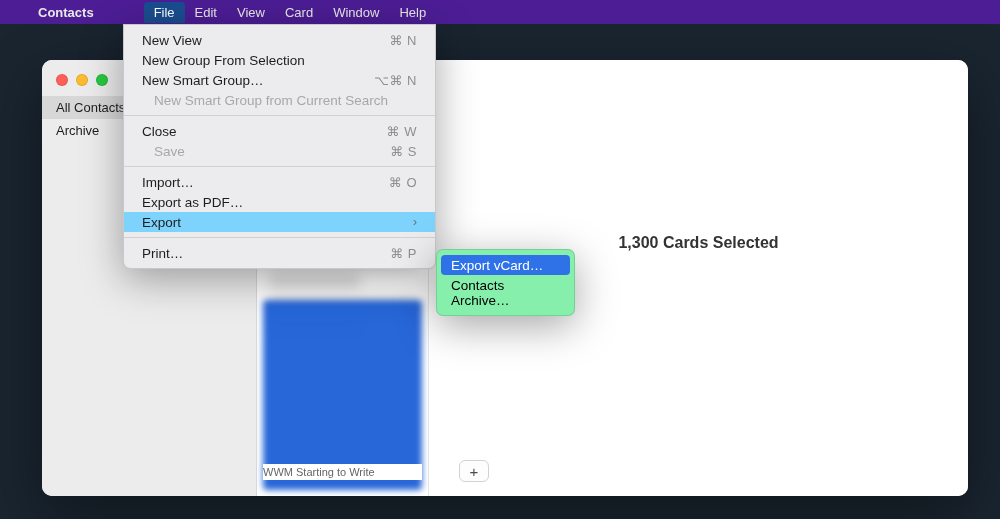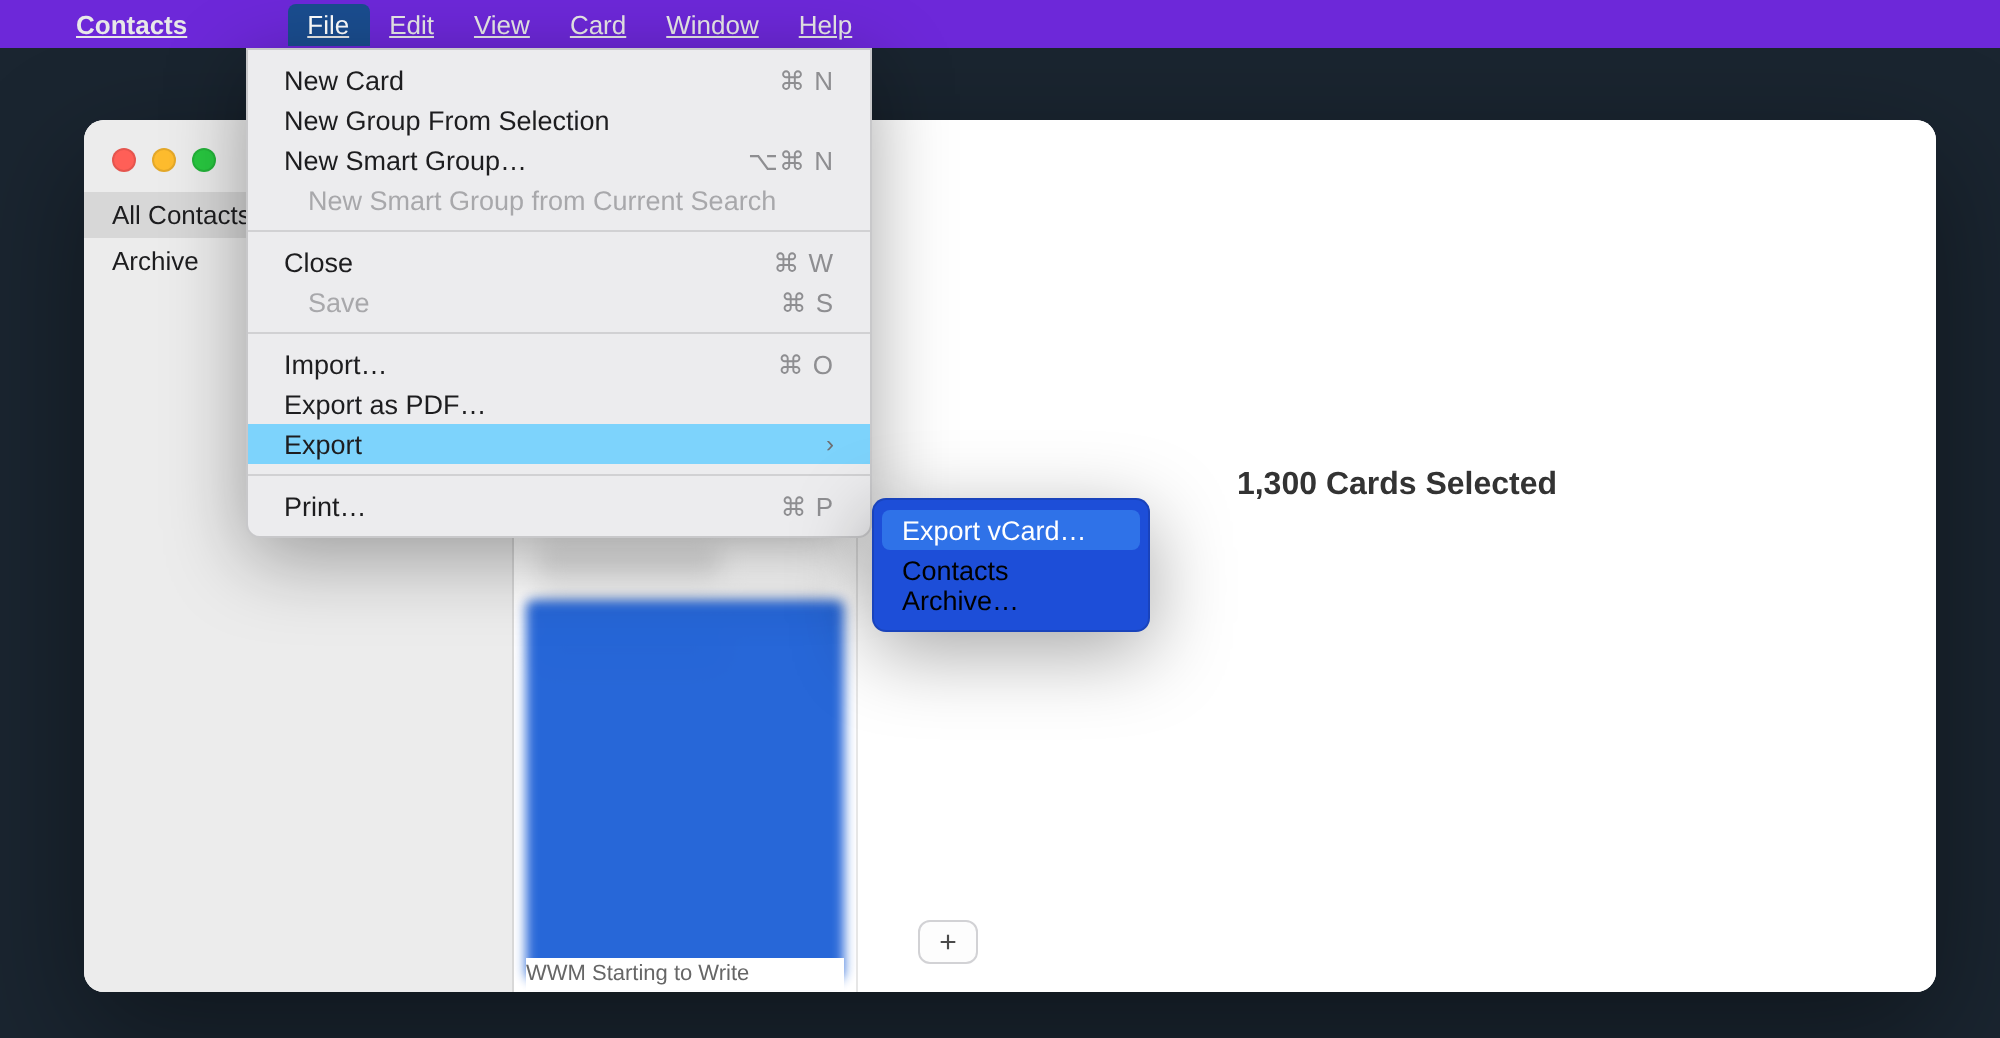--- a/index.html
+++ b/index.html
@@ -8,30 +8,29 @@
       width: 1000px;
       height: 519px;
       background: #1a2530;
       overflow: hidden;
       position: relative;
     }
 
     
     .menubar {
       height: 24px;
-      background: #6d28d9;
+      background: #4c1d95;
       display: flex;
       align-items: center;
       padding: 0 14px;
       gap: 0;
       color: #e8e8e8;
       font-size: 13px;
       position: relative;
       z-index: 100;
-      text-decoration: underline;
     }
     .menubar .apple {
       font-size: 14px;
       margin-right: 14px;
     }
     .menubar .item {
       padding: 3px 10px;
       cursor: default;
     }
     .menubar .item.app { font-weight: 600; }
@@ -69,21 +68,21 @@
     .dropdown .shortcut { color: #8e8e91; font-size: 13px; letter-spacing: 0.5px; }
     .dropdown .sep { height: 1px; background: #d1d1d3; margin: 5px 0; }
     .dropdown .chevron { color: #6e6e71; font-size: 12px; }
 
     
     .submenu {
       position: absolute;
       top: 249px;
       left: 436px;
       width: 139px;
-      background: #1d4ed8;
+      background: #86efac;
       border: 1px solid rgba(0,0,0,0.13);
       border-radius: 7px;
       box-shadow: 0 10px 40px rgba(0,0,0,0.35);
       padding: 5px 0;
       z-index: 210;
       font-size: 13.5px;
     }
     .submenu .row {
       padding: 2.5px 14px;
       cursor: default;
@@ -162,21 +161,21 @@
       left: 6px;
       right: 6px;
       bottom: 6px;
       background: #1c5fd6;
       border-radius: 4px;
       filter: blur(3px);
       opacity: 0.95;
     }
     .clist .bottom-row{
       position:absolute;
-      bottom:1px; left:6px; right:6px;
+      bottom:16px; left:6px; right:6px;
       font-size:11px;
       color:#666;
       background:#fff;
       padding:2px 0;
       white-space:nowrap;
       overflow:hidden;
     }
 
     
     .detail {
@@ -257,21 +256,21 @@
 </div>
 
 <div class="traffic">
   <span class="tl-close"></span>
   <span class="tl-min"></span>
   <span class="tl-max"></span>
 </div>
 
 <div class="dropdown">
   <div class="row hoverable">
-    <span>New Card</span>
+    <span>New View</span>
     <span class="shortcut">⌘ N</span>
   </div>
   <div class="row hoverable">
     <span>New Group From Selection</span>
   </div>
   <div class="row hoverable">
     <span>New Smart Group…</span>
     <span class="shortcut">⌥⌘ N</span>
   </div>
   <div class="row disabled">

